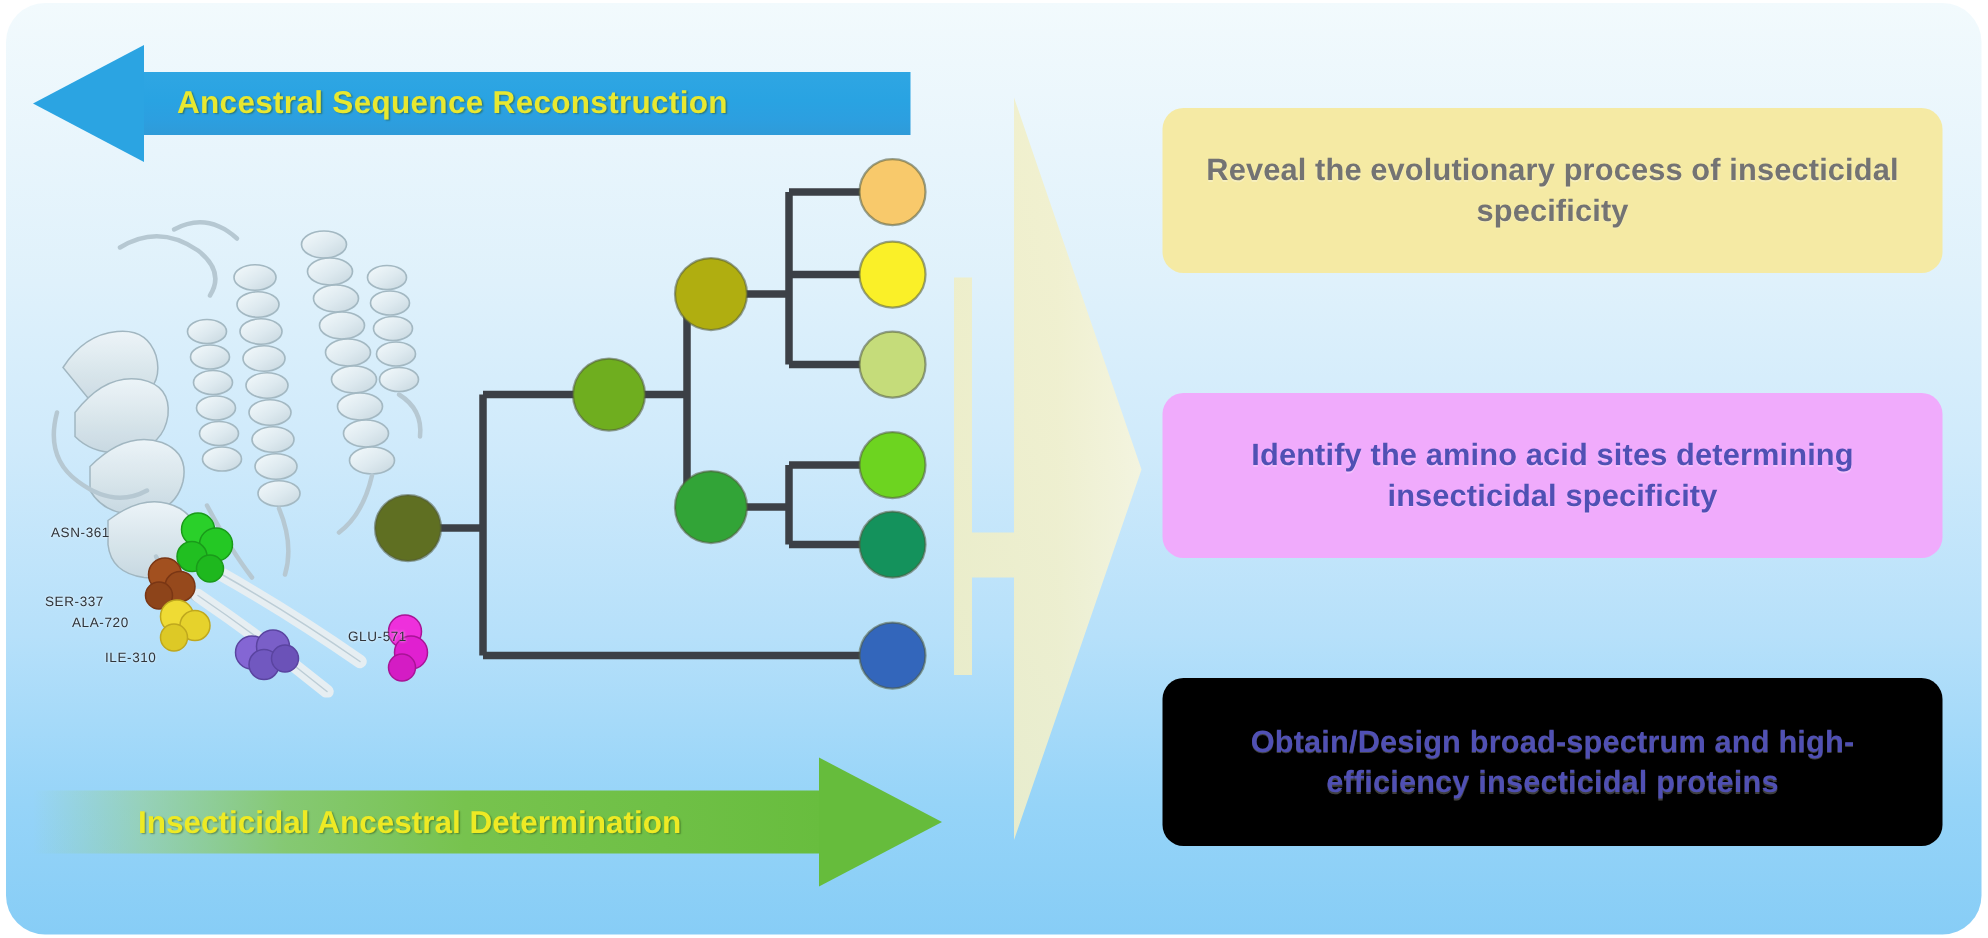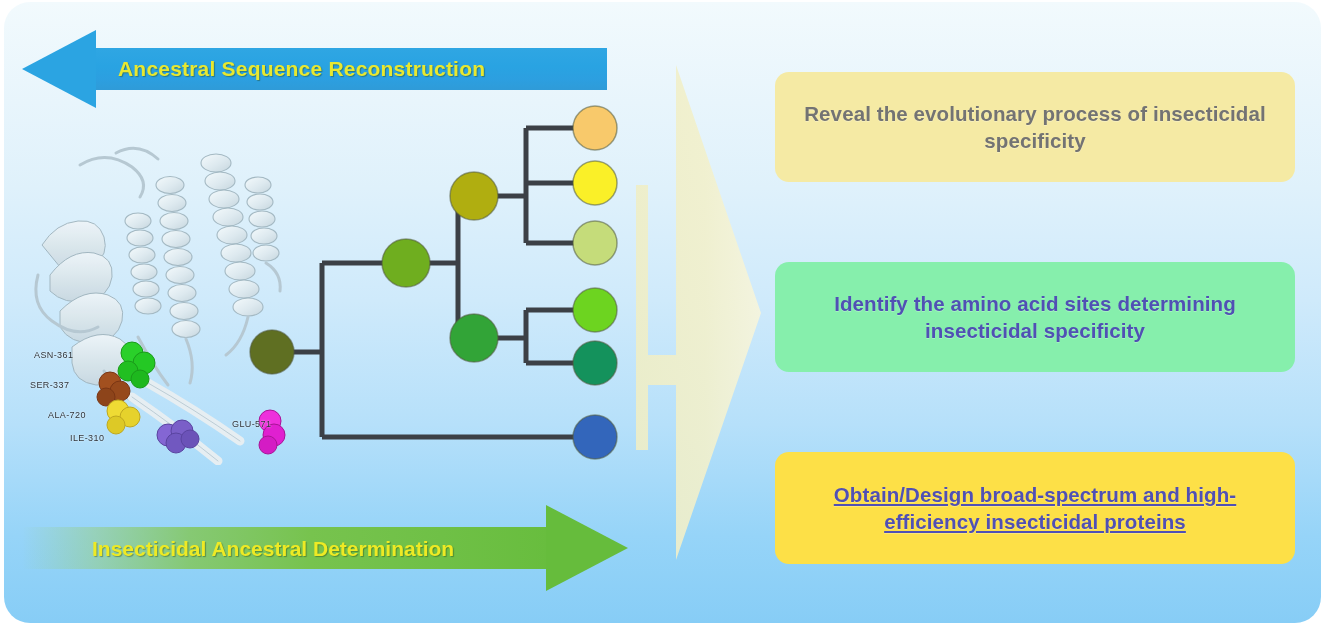--- a/index.html
+++ b/index.html
@@ -220,21 +220,21 @@
         <circle cx="170" cy="314" r="9" fill="#6b52b8"></circle>
       </g>
       <g stroke="#a81496" stroke-width="1">
         <circle cx="250" cy="296" r="11" fill="#ee30dc"></circle>
         <circle cx="254" cy="310" r="11" fill="#e020d0"></circle>
         <circle cx="248" cy="320" r="9" fill="#d41cc4"></circle>
       </g>
     </svg>
 
     <span class="res-label" style="left:14px;top:225px;">ASN-361</span>
-    <span class="res-label" style="left:10px;top:255px;">SER-337</span>
+    <span class="res-label" style="left:10px;top:271px;">SER-337</span>
     <span class="res-label" style="left:28px;top:285px;">ALA-720</span>
     <span class="res-label" style="left:50px;top:308px;">ILE-310</span>
     <span class="res-label" style="left:212px;top:294px;">GLU-571</span>
   </div>
 
   <div class="tree">
     <svg id="tree-svg" width="400" height="400" viewBox="240 85 400 400">
         <g fill="none" stroke="#3c4046" stroke-width="5" stroke-linecap="butt">
           <path d="M292,352 L322,352"></path>
           <path d="M322,263 L322,437"></path>
@@ -279,24 +279,24 @@
         </linearGradient>
       </defs>
       <path d="M40,10 L40,330 L12,330 L12,130 L0,130 L0,395 L12,395 L12,300 L40,300 L40,505
                L125,258 Z" fill="url(#bigag)" opacity=".9" transform="translate(6,0)"></path>
     </svg>
   </div>
 
   <div class="box" id="box-1" style="background: rgb(245, 234, 164); color: #737373;">
     <span class="txt">Reveal the evolutionary process of insecticidal specificity</span>
   </div>
-  <div class="box" id="box-2" style="background: #86efac; color: rgb(80, 80, 180);">
+  <div class="box" id="box-2" style="background: #f0abfc; color: rgb(80, 80, 180);">
     <span class="txt">Identify the amino acid sites determining insecticidal specificity</span>
   </div>
-  <div class="box" id="box-3" style="background: #fde047; color: rgb(80, 80, 180); text-decoration: underline;">
+  <div class="box" id="box-3" style="background: #000000; color: rgb(80, 80, 180);">
     <span class="txt">Obtain/Design broad-spectrum and high-efficiency insecticidal proteins</span>
   </div>
 
   <div class="arrow-bot">
     <div class="shaft"></div>
     <div class="head"></div>
     <div class="label">Insecticidal Ancestral Determination</div>
   </div>
 </div>
 

